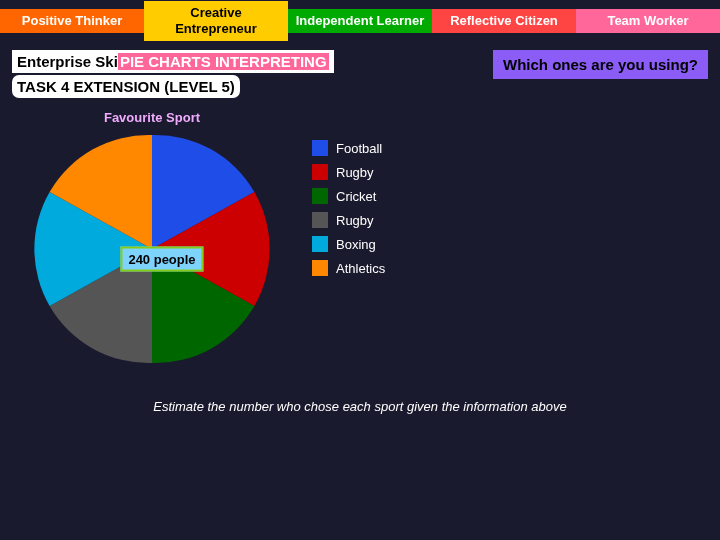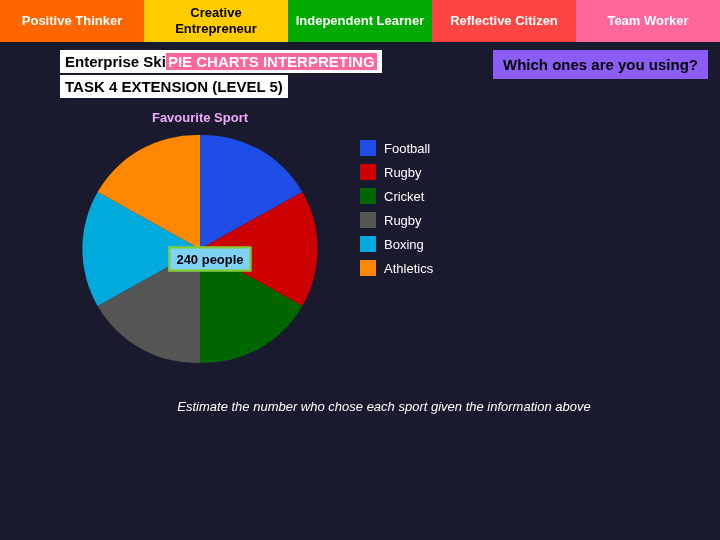--- a/index.html
+++ b/index.html
@@ -9,20 +9,21 @@
       overflow: hidden;
       font-family: Arial, sans-serif;
       background: #1a1a2e;
     }
 
     
     .header {
       display: flex;
       width: 100%;
       height: 42px;
+      align-items: center;
     }
     .tab {
       flex: 1;
       display: flex;
       align-items: center;
       justify-content: center;
       font-weight: bold;
       font-size: 13px;
       text-align: center;
       padding: 4px;
@@ -33,21 +34,20 @@
     .tab-independent { background: #00aa00; color: white; }
     .tab-reflective { background: #ff4444; color: white; }
     .tab-responsible { background: #9966cc; color: white; }
     .tab-team { background: #ff6699; color: white; }
 
     
     .main {
       background: #1a1a2e;
       padding: 8px 12px;
       color: white;
-      margin-left: 48px;
     }
 
     .top-section {
       display: flex;
       align-items: flex-start;
       justify-content: space-between;
       margin-bottom: 6px;
     }
     .top-left {
       flex: 1;
@@ -159,21 +159,21 @@
 <div class="main">
 
   <div class="top-section">
     <div class="top-left">
       <div class="line1">
         <span style="background:white;color:black;font-weight:bold;font-size:15px;padding:3px 5px;">
           Enterprise Ski<span style="background:#ff6699;color:white;padding:0 2px;">PIE CHARTS INTERPRETING</span>
         </span>
       </div>
       <div class="line2">
-        <span style="background:white;color:black;font-weight:bold;font-size:15px;padding:3px 5px;">TASK 4 EXTENSION (LEVEL 5)</span>
+        <span style="background:white;color:black;font-weight:bold;font-size:15px;padding:3px 5px;border-radius:7px;">TASK 4 EXTENSION (LEVEL 5)</span>
       </div>
     </div>
     <div class="top-right">
       <span>Which ones are you using?</span>
     </div>
   </div>
 
   <div class="chart-section">
     <div>
       <div class="chart-title">Favourite Sport</div>

